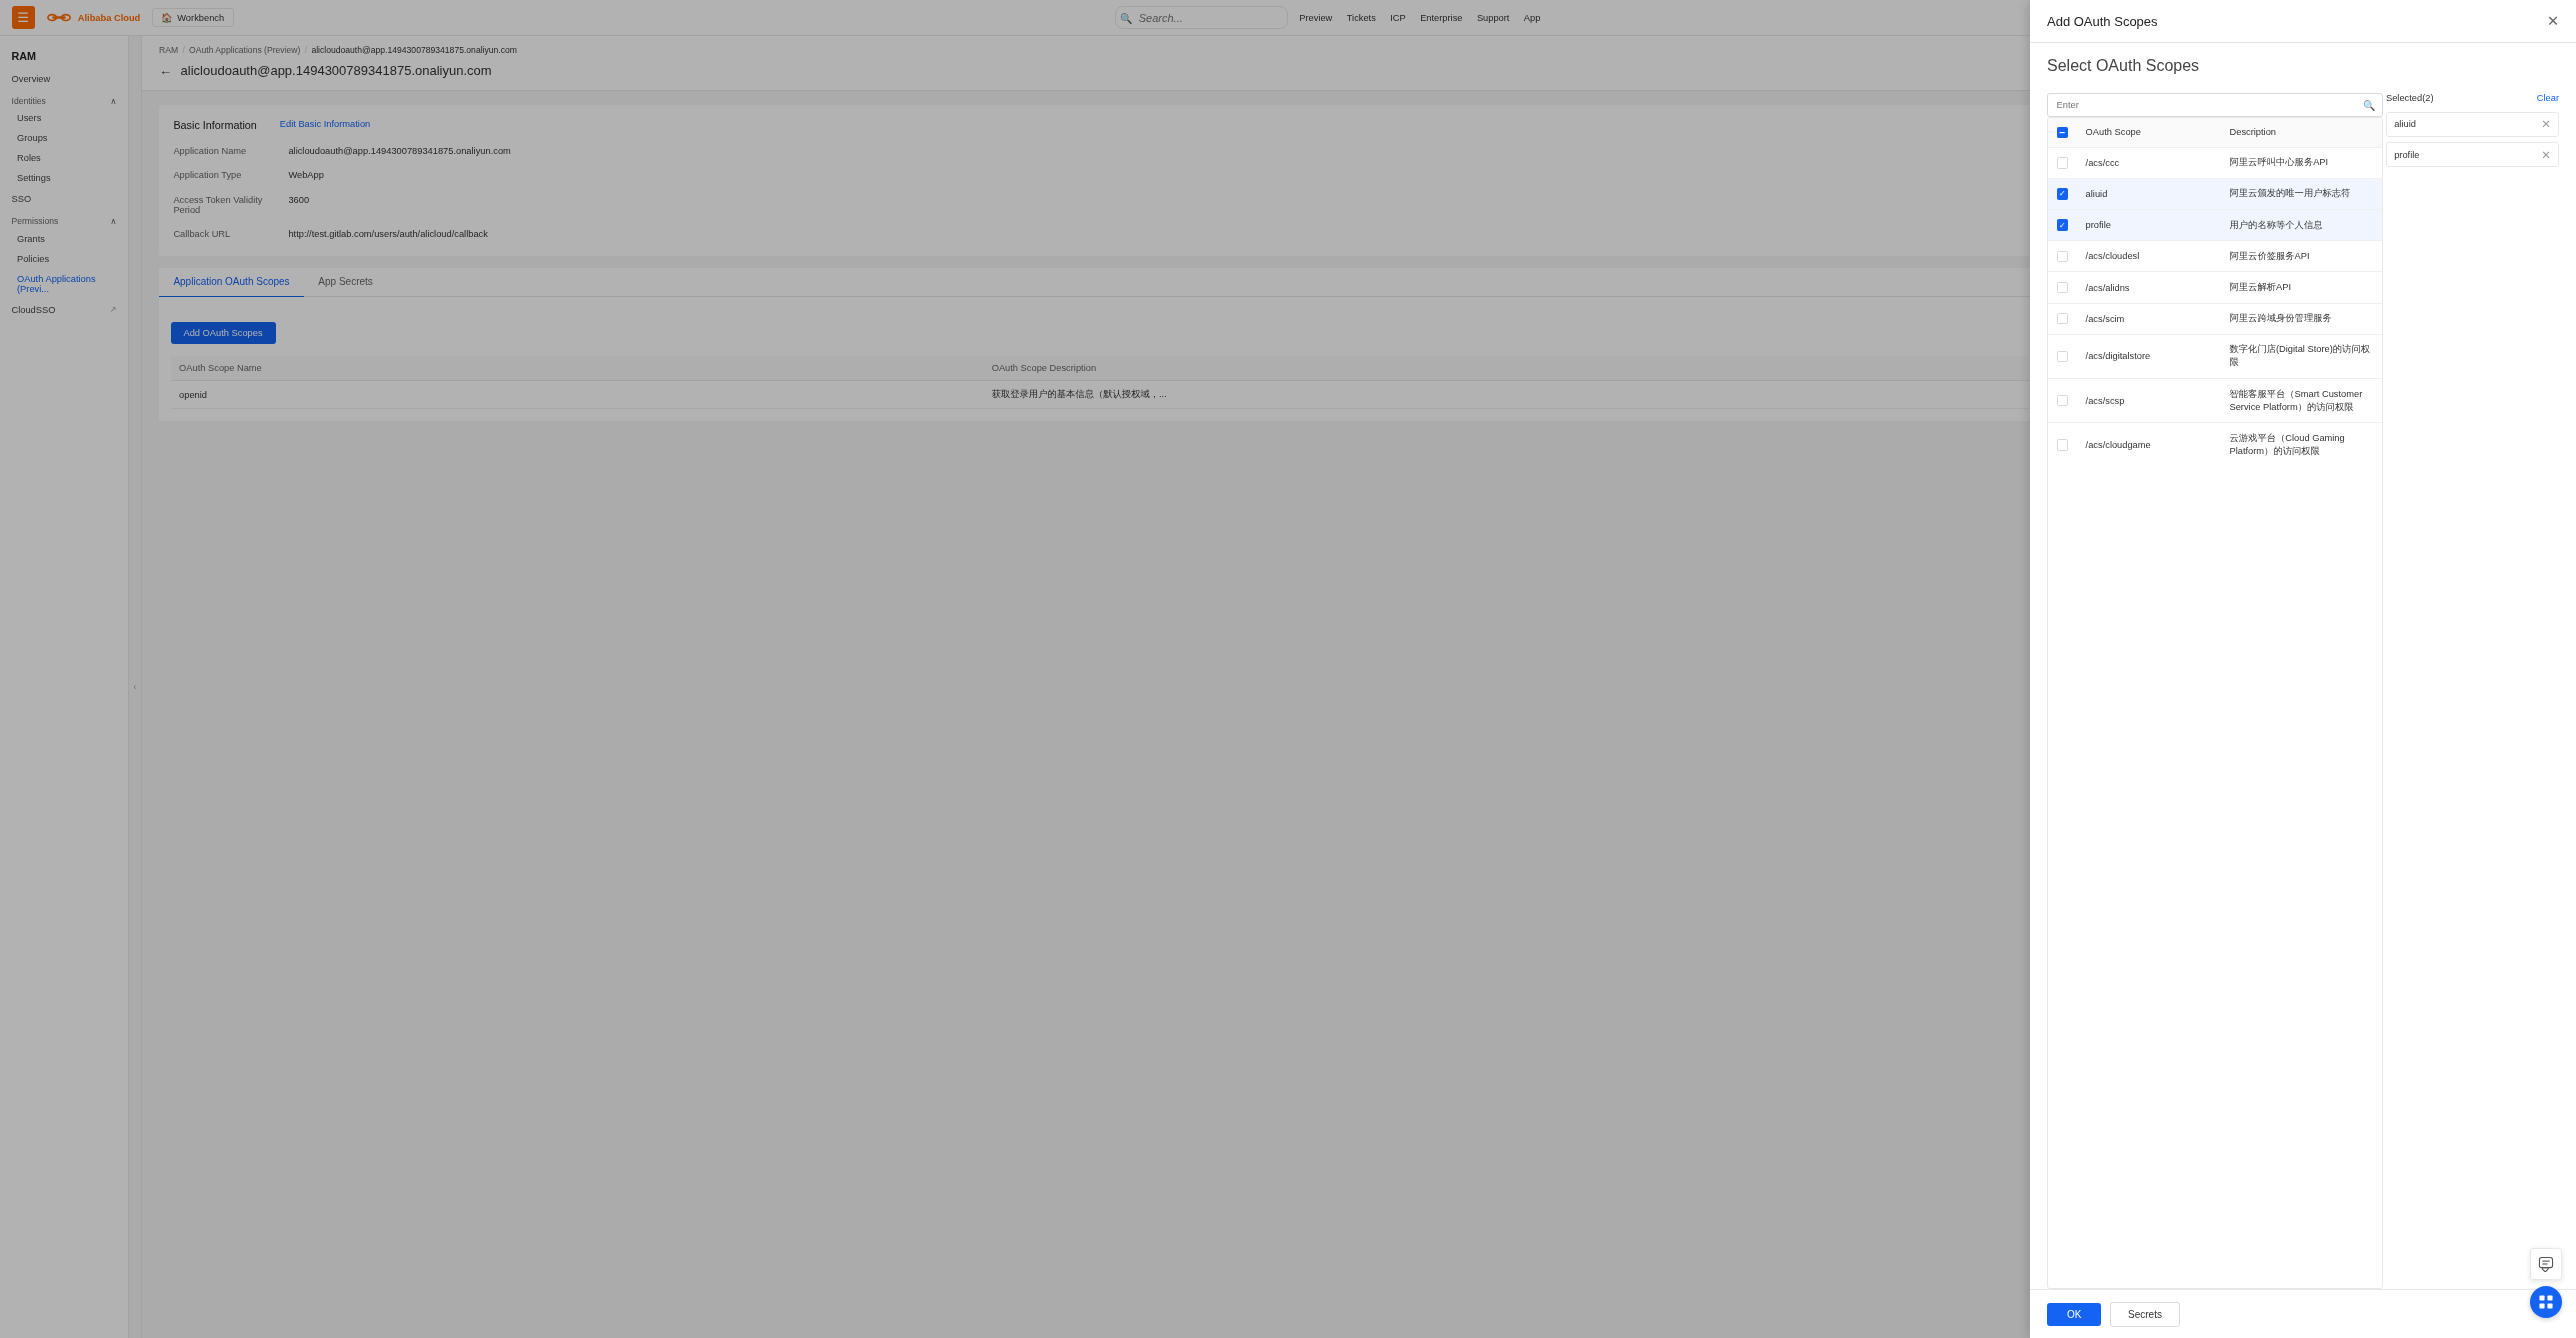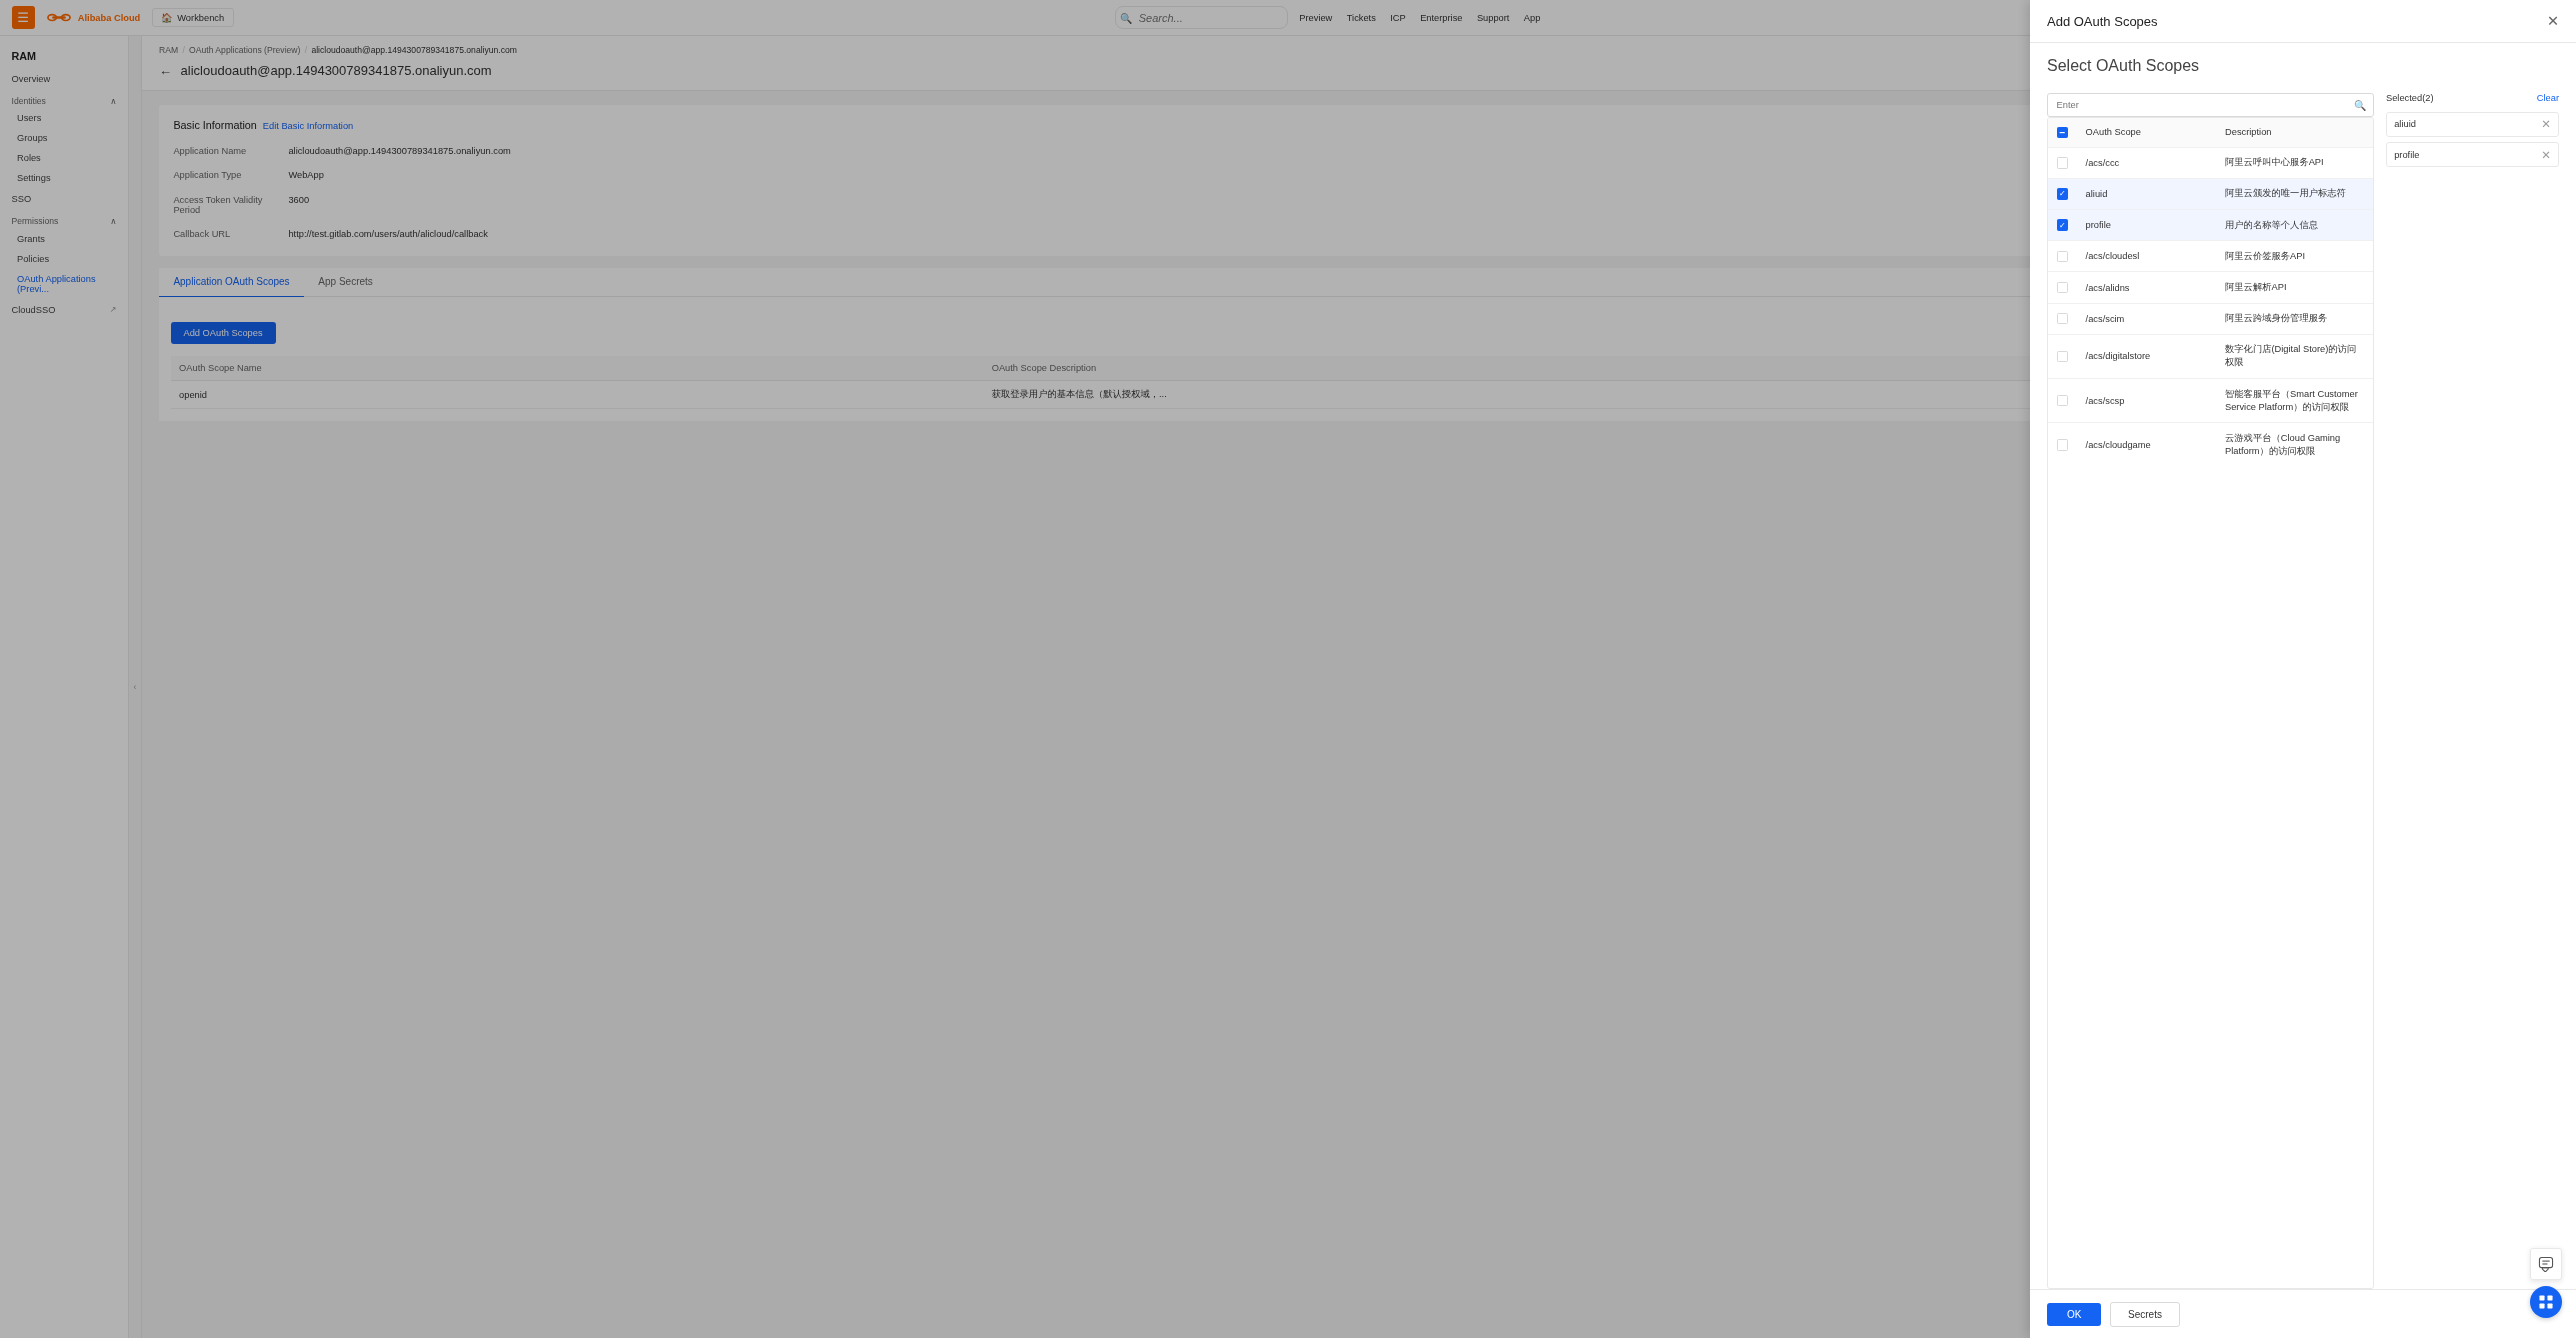--- a/index.html
+++ b/index.html
@@ -40,21 +40,21 @@
     .breadcrumb { display: flex; align-items: center; gap: 4.3px; padding: 8.6px 17px 0; font-size: 8.6px; color: #666; background: #fff; }
     .breadcrumb span { cursor: pointer; }
     .breadcrumb .sep { color: #ccc; }
     .page-header { background: #fff; padding: 8.6px 17px 11.5px; display: flex; align-items: center; gap: 8.6px; border-bottom: 0.7px solid #e8e8e8; }
     .back-arrow { cursor: pointer; font-size: 13px; color: #333; }
     .page-title { font-size: 13px; font-weight: 500; color: #333; }
 
     .content-area { padding: 14.4px 17px; }
 
     .card { background: #fff; border-radius: 2.9px; padding: 14.4px; margin-bottom: 11.5px; }
-    .card-title { font-size: 10.8px; font-weight: 500; margin-bottom: 11.5px; color: #222; display: flex; align-items: flex-end; gap: 6px; }
+    .card-title { font-size: 10.8px; font-weight: 500; margin-bottom: 11.5px; color: #222; display: flex; align-items: flex-start; gap: 23px; }
     .card-title a { color: #1463f3; font-size: 9.3px; font-weight: 400; text-decoration: none; cursor: pointer; }
     .info-grid { display: grid; grid-template-columns: 115px 1fr; gap: 8.6px 0; font-size: 9.3px; }
     .info-label { color: #666; padding: 2.9px 0; }
     .info-value { color: #333; padding: 2.9px 0; }
 
     .tabs { display: flex; gap: 0; border-bottom: 1.4px solid #e8e8e8; margin-bottom: 14.4px; background: #fff; padding: 0 0; }
     .tab { padding: 8.6px 14.4px; cursor: pointer; font-size: 10px; color: #666; border-bottom: 1.4px solid transparent; margin-bottom: -1.4px; }
     .tab.active { color: #1463f3; border-bottom: 1.4px solid #1463f3; font-weight: 500; }
 
     .add-btn { background: #1463f3; color: #fff; border: none; padding: 5.8px 13px; border-radius: 2.9px; cursor: pointer; font-size: 9.3px; margin-bottom: 11.5px; }
@@ -67,21 +67,21 @@
     .collapse-handle { width: 13px; background: #f5f5f5; border-right: 0.7px solid #e8e8e8; display: flex; align-items: center; justify-content: center; cursor: pointer; color: #999; font-size: 8.6px; }
 
     
     .overlay { position: fixed; top: 0; left: 0; right: 0; bottom: 0; background: rgba(0,0,0,0.3); z-index: 100; }
     .modal { position: fixed; top: 0; right: 0; bottom: 0; width: 546px; background: #fff; z-index: 101; display: flex; flex-direction: column; box-shadow: -2.9px 0 11.5px rgba(0,0,0,0.15); }
     .modal-header { display: flex; align-items: center; justify-content: space-between; padding: 13px 17px; border-bottom: 0.7px solid #e8e8e8; }
     .modal-title { font-size: 13px; font-weight: 500; color: #222; }
     .modal-close { cursor: pointer; font-size: 14.4px; color: #666; background: none; border: none; }
     .modal-body { flex: 1; overflow: hidden; display: flex; flex-direction: column; padding: 14.4px 17px 0; }
     .modal-section-title { font-size: 16px; color: #444; margin-bottom: 18px; }
-    .modal-content { flex: 1; display: flex; gap: 12px; overflow: hidden; }
+    .modal-content { flex: 1; display: flex; gap: 3px; overflow: hidden; }
     .scope-list-area { flex: 1; display: flex; flex-direction: column; min-width: 0; }
     .scope-search { position: relative; margin-bottom: 0; }
     .scope-search input { width: 100%; padding: 5.8px 8.6px 5.8px 8.6px; border: 0.7px solid #d9d9d9; border-radius: 2.9px; font-size: 9.3px; outline: none; }
     .scope-search .search-icon-r { position: absolute; right: 7.2px; top: 50%; transform: translateY(-50%); color: #999; }
     .scope-table { flex: 1; overflow-y: auto; margin-top: 0; border: 0.7px solid #e8e8e8; border-radius: 2.9px; }
     .scope-row { display: grid; grid-template-columns: 29px 1fr 1fr; padding: 8.6px 8.6px; border-bottom: 0.7px solid #f0f0f0; align-items: center; font-size: 9.3px; }
     .scope-row:last-child { border-bottom: none; }
     .scope-row.selected { background: #f0f5ff; }
     .scope-row.header-row { background: #fafafa; }
     .checkbox { width: 11.5px; height: 11.5px; border: 1.1px solid #d9d9d9; border-radius: 1.4px; cursor: pointer; display: flex; align-items: center; justify-content: center; }

